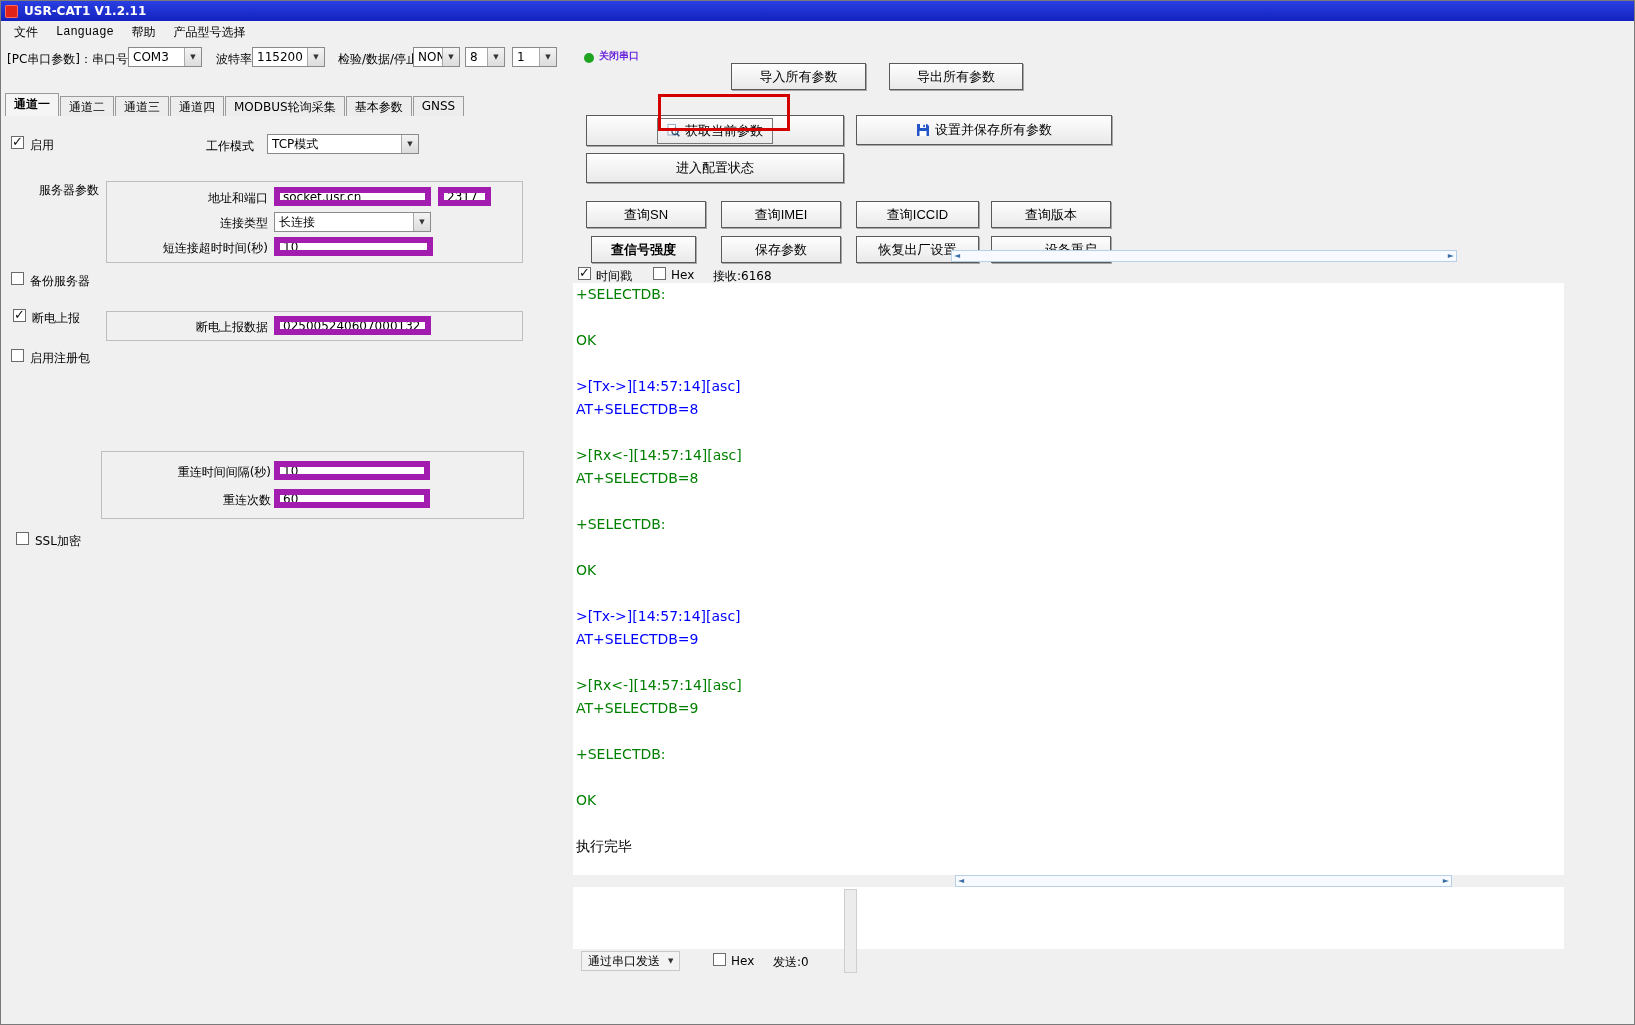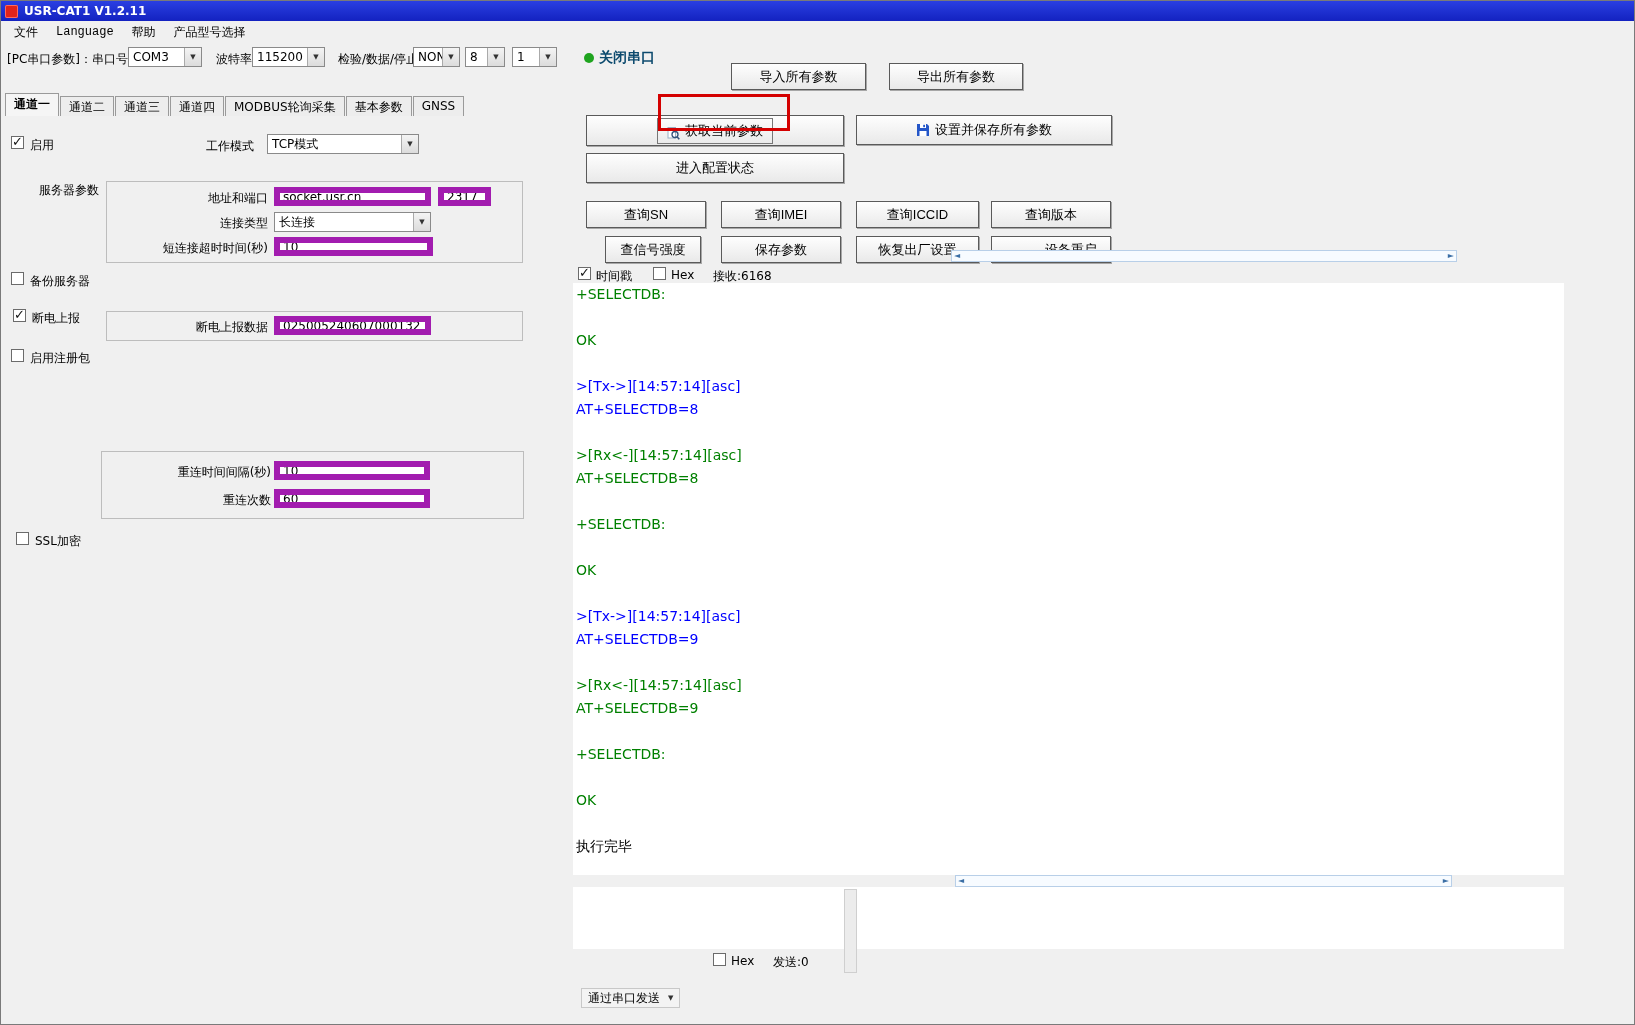--- a/index.html
+++ b/index.html
@@ -45,21 +45,21 @@
            display:flex;align-items:center;justify-content:space-between;padding:0 2px;
            color:#3a6ea5;font-size:8px;line-height:1;}
   .vstrip{position:absolute;width:13px;background:#ececec;border:1px solid #cfcfcf;}
   
   .log{position:absolute;left:572px;top:282px;width:991px;height:592px;background:#fff;
        padding-left:3px;overflow:hidden;font-size:14px;}
   .log-line{height:23px;line-height:23px;white-space:nowrap;}
   .send-area{position:absolute;left:572px;top:886px;width:991px;height:62px;background:#fff;}
   .anno{position:absolute;border:3px solid #d40000;z-index:10;pointer-events:none;}
   .dot{position:absolute;width:10px;height:10px;border-radius:50%;background:#1fa41f;}
-  .focus-inner{display:flex;align-items:flex-end;gap:5px;border:1px solid #777;padding:3px 9px;}
+  .focus-inner{display:flex;align-items:center;gap:5px;border:1px solid #777;padding:3px 9px;}
   .dd-btn{position:absolute;height:20px;display:flex;align-items:center;gap:8px;
           padding:0 6px;background:#f3f3f3;border:1px solid #c8c8c8;font-size:12px;cursor:default;}
   .dd-btn .arrow{font-size:7px;color:#333;}
 </style>
 </head>
 <body>
 
 <div class="win">
 
   <div class="titlebar">
@@ -91,21 +91,21 @@
   </div>
   <div class="combo" style="left:464px;top:46px;width:40px;">
     <span class="txt">8</span>
     <span class="arrow">▼</span>
   </div>
   <div class="combo" style="left:511px;top:46px;width:45px;">
     <span class="txt">1</span>
     <span class="arrow">▼</span>
   </div>
   <span class="dot" style="left:583px;top:52px;"></span>
-  <span class="lbl" style="left: 598px; top: 48px; font-size: 14px; font-weight: bold; color: #0c4a6e;">关闭串口</span>
+  <span class="lbl" style="left: 598px; top: 48px; font-size: 10px; font-weight: bold; color: #6d28d9;">关闭串口</span>
   <button class="btn" style="left:730px;top:43px;width:135px;height:27px;">导入所有参数</button>
   <button class="btn" style="left:888px;top:43px;width:134px;height:27px;">导出所有参数</button>
 
   <div class="tabs">
     <span class="tab active">通道一</span>
     <span class="tab">通道二</span>
     <span class="tab">通道三</span>
     <span class="tab">通道四</span>
     <span class="tab">MODBUS轮询采集</span>
     <span class="tab">基本参数</span>
@@ -177,21 +177,21 @@
     <span>设置并保存所有参数</span>
   </button>
 
   <button class="btn" style="left:585px;top:133px;width:258px;height:30px;">进入配置状态</button>
 
   <button class="btn" style="left:585px;top:181px;width:120px;height:27px;">查询SN</button>
   <button class="btn" style="left:720px;top:181px;width:120px;height:27px;">查询IMEI</button>
   <button class="btn" style="left:855px;top:181px;width:123px;height:27px;">查询ICCID</button>
   <button class="btn" style="left:990px;top:181px;width:120px;height:27px;">查询版本</button>
 
-  <button class="btn" style="left:604px;top:216px;width:96px;height:27px;">查信号强度</button>
+  <button class="btn" style="left:590px;top:216px;width:105px;height:27px;font-weight:bold;">查信号强度</button>
   <button class="btn" style="left:720px;top:216px;width:120px;height:27px;">保存参数</button>
   <button class="btn" style="left:855px;top:216px;width:123px;height:27px;">恢复出厂设置</button>
   <button class="btn" style="left:990px;top:216px;width:120px;height:27px;padding-left:40px;">设备重启</button>
 
   <div class="hscroll" style="left:950px;top:249px;width:506px;">
     <span>◄</span>
     <span>►</span>
   </div>
 
   <span class="checkbox checked" style="left:577px;top:266px;"></span>
@@ -229,21 +229,21 @@
   </div>
 
   <div class="hscroll" style="left:954px;top:874px;width:497px;">
     <span>◄</span>
     <span>►</span>
   </div>
 
   <div class="send-area"></div>
   <div class="vstrip" style="left:843px;top:888px;height:84px;"></div>
 
-  <div class="dd-btn" style="left:580px;top:950px;margin-top:37px;">
+  <div class="dd-btn" style="left:580px;top:950px;">
     <span>通过串口发送</span>
     <span class="arrow">▼</span>
   </div>
   <span class="checkbox" style="left:712px;top:952px;"></span>
   <span class="lbl" style="left:730px;top:953px;">Hex</span>
   <span class="lbl" style="left:772px;top:953px;">发送:0</span>
 
 </div>
 
 </body></html>

